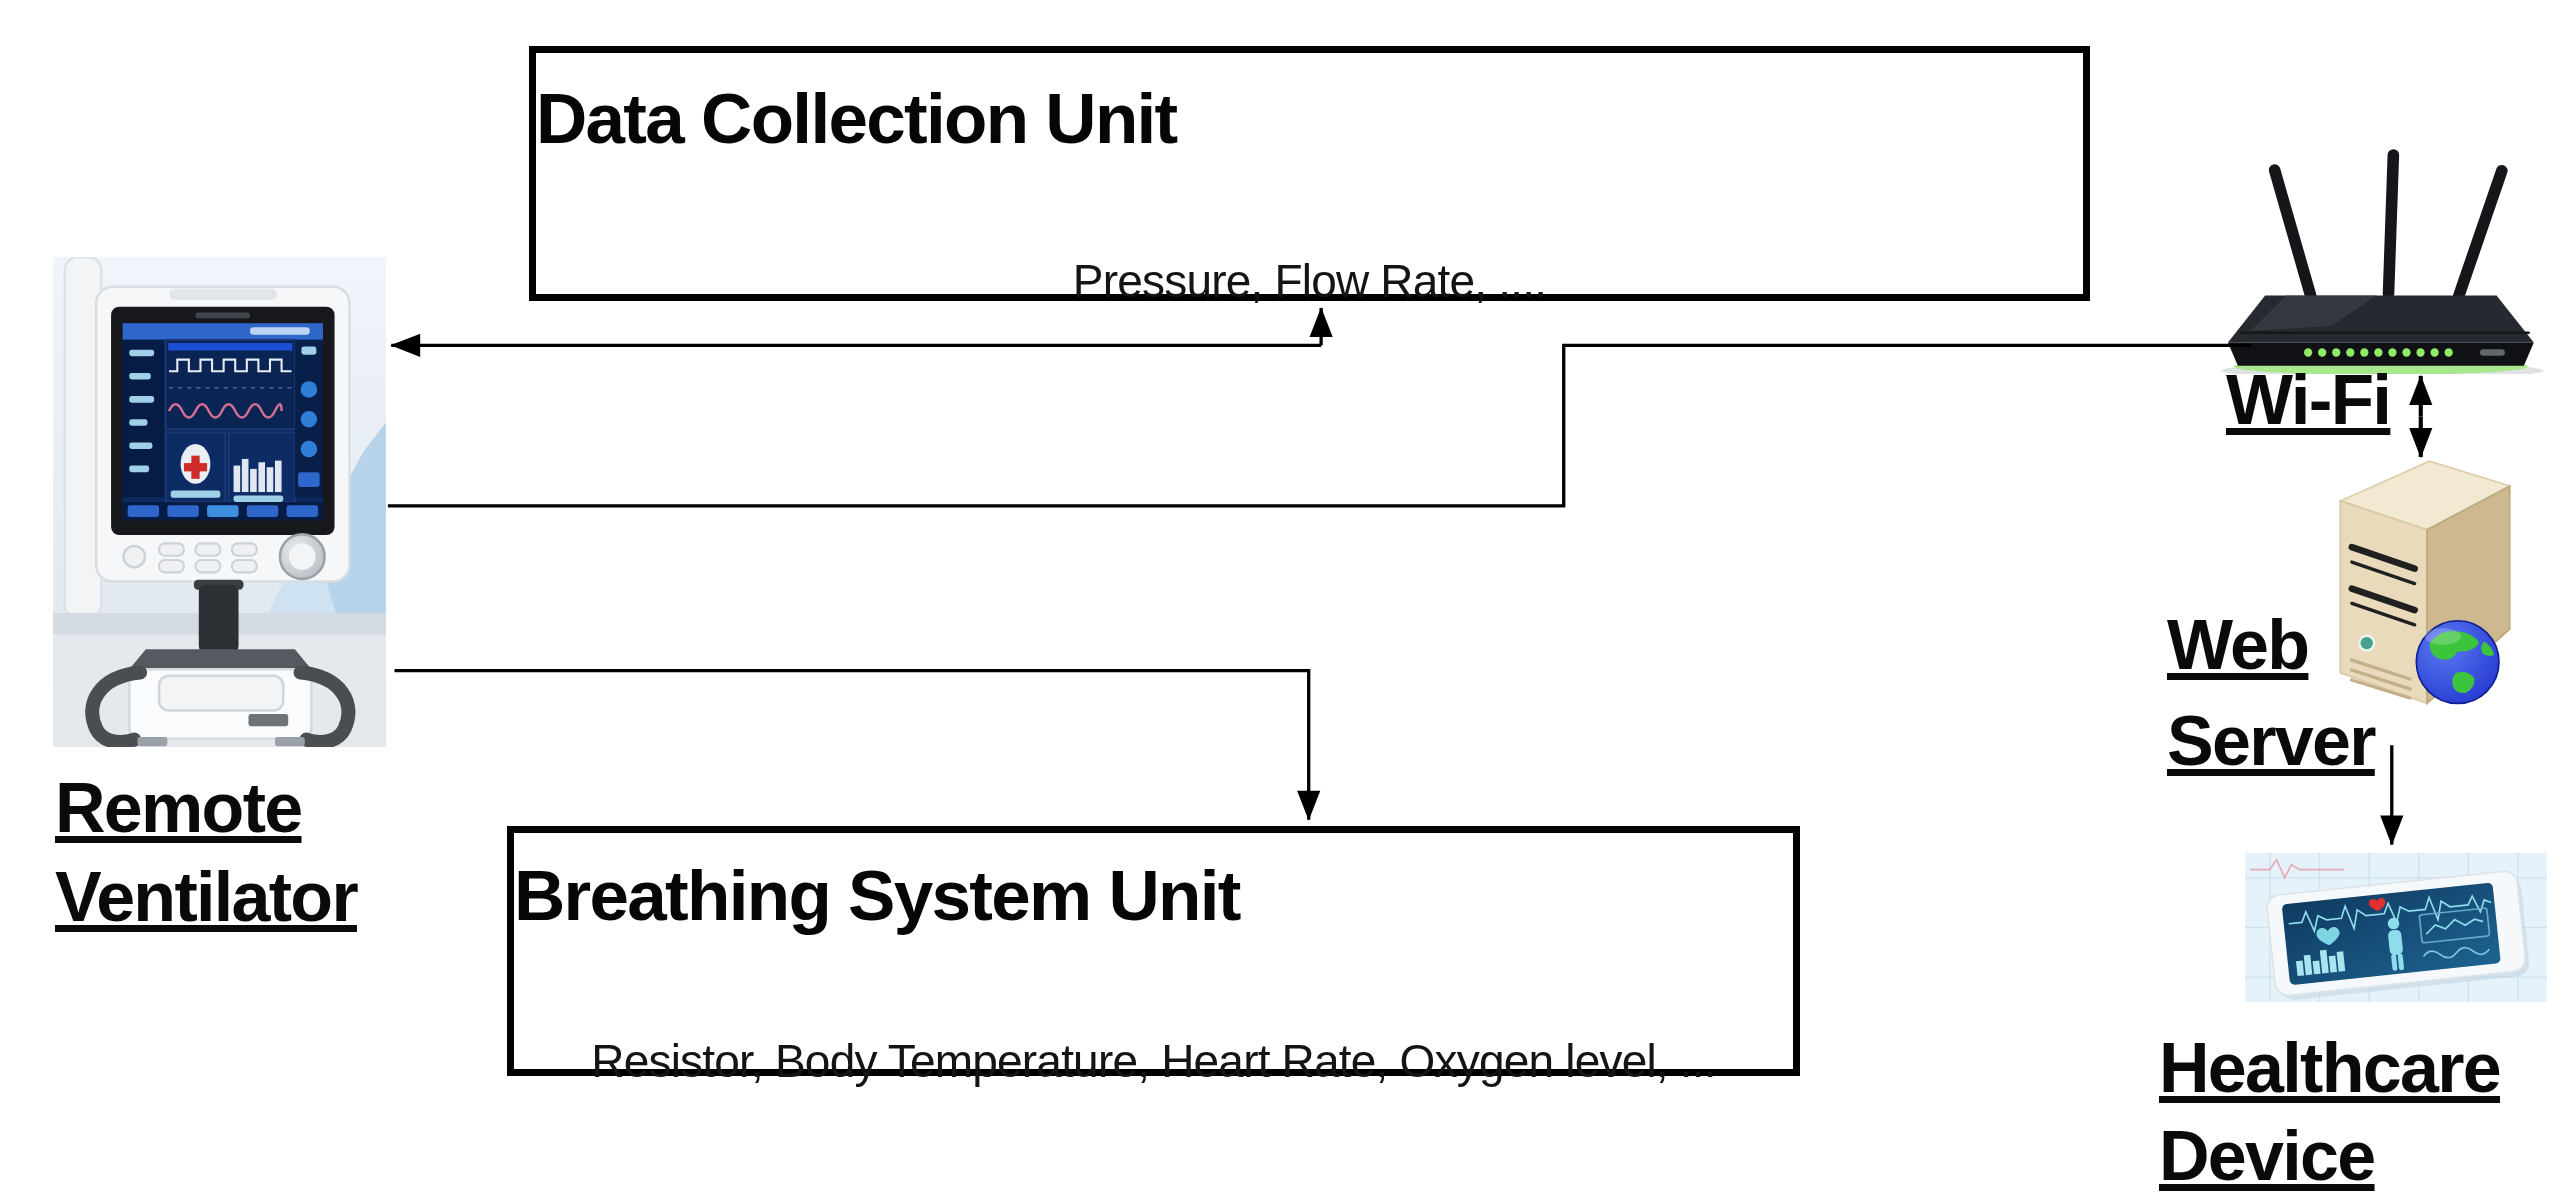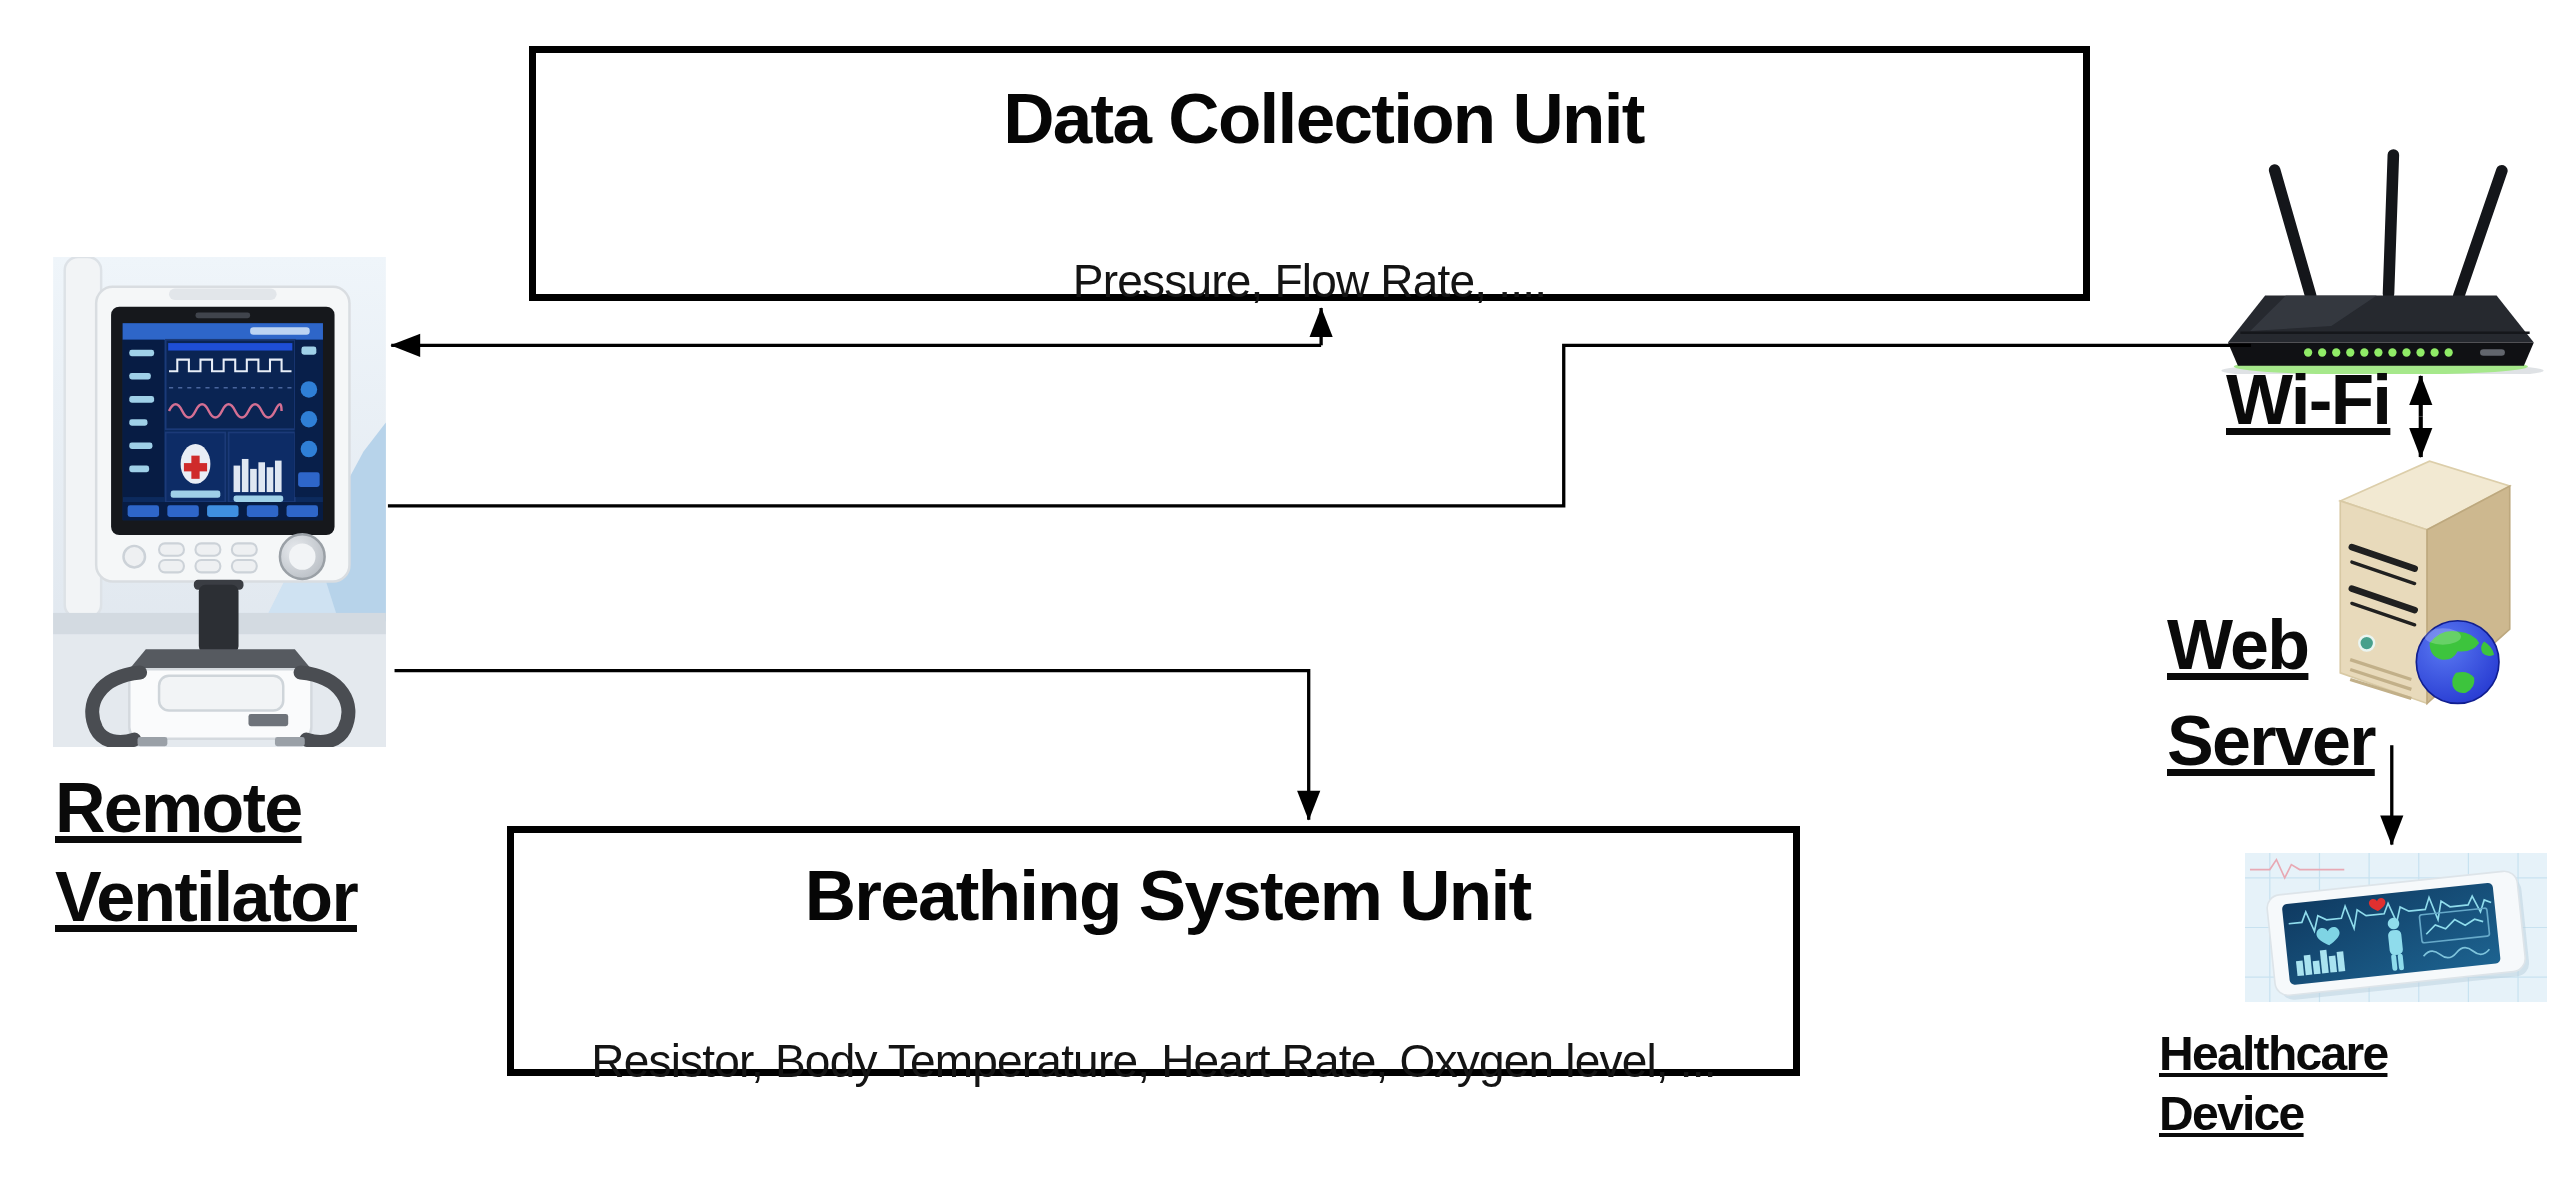--- a/index.html
+++ b/index.html
@@ -13,24 +13,23 @@
   .node-box{
     position:absolute;
     border:7.5px solid #000;
     background:#fff;
     box-sizing:border-box;
     z-index:2;
   }
   .box-dcu{left:529px;top:46px;width:1561px;height:255px;}
   .box-bsu{left:507px;top:826px;width:1293px;height:250px;}
   .box-title{
-    position:absolute;left:0;right:8px;text-align:center;
+    position:absolute;left:0;right:8px;
     font-weight:700;font-size:71px;color:#060606;line-height:1;
     letter-spacing:-1.7px;
-    margin-left:36px;
   }
   .box-sub{
     position:absolute;left:0;right:0;text-align:center;
     font-weight:400;font-size:46px;color:#141414;line-height:1;
     letter-spacing:-0.8px;
     margin-top:26px;
   }
   .box-dcu .box-title{top:30px;}
   .box-dcu .box-sub{top:179px;}
   .box-bsu .box-title{top:26.5px;}
@@ -39,21 +38,21 @@
     position:absolute;
     font-weight:700;color:#0a0a0a;
     white-space:pre-line;
     z-index:3;
     letter-spacing:-1.7px;
     text-decoration:underline;
   }
   .lbl-remote{left:55px;top:764px;font-size:70px;line-height:1.27;}
   .lbl-wifi{left:2226px;top:364px;font-size:71px;line-height:1;}
   .lbl-server{left:2167px;top:598px;font-size:70px;line-height:1.37;}
-  .lbl-device{left:2159px;top:1024px;font-size:48px;line-height:1.26;}
+  .lbl-device{left:2159px;top:1024px;font-size:70px;line-height:1.26;}
   .illus{position:absolute;z-index:1;}
   #connector-layer{position:absolute;left:0;top:0;z-index:4;pointer-events:none;}
 </style>
 </head>
 <body>
 
 <div class="canvas">
 
   <div class="node-box box-dcu">
     <div class="box-title">Data Collection Unit</div>

